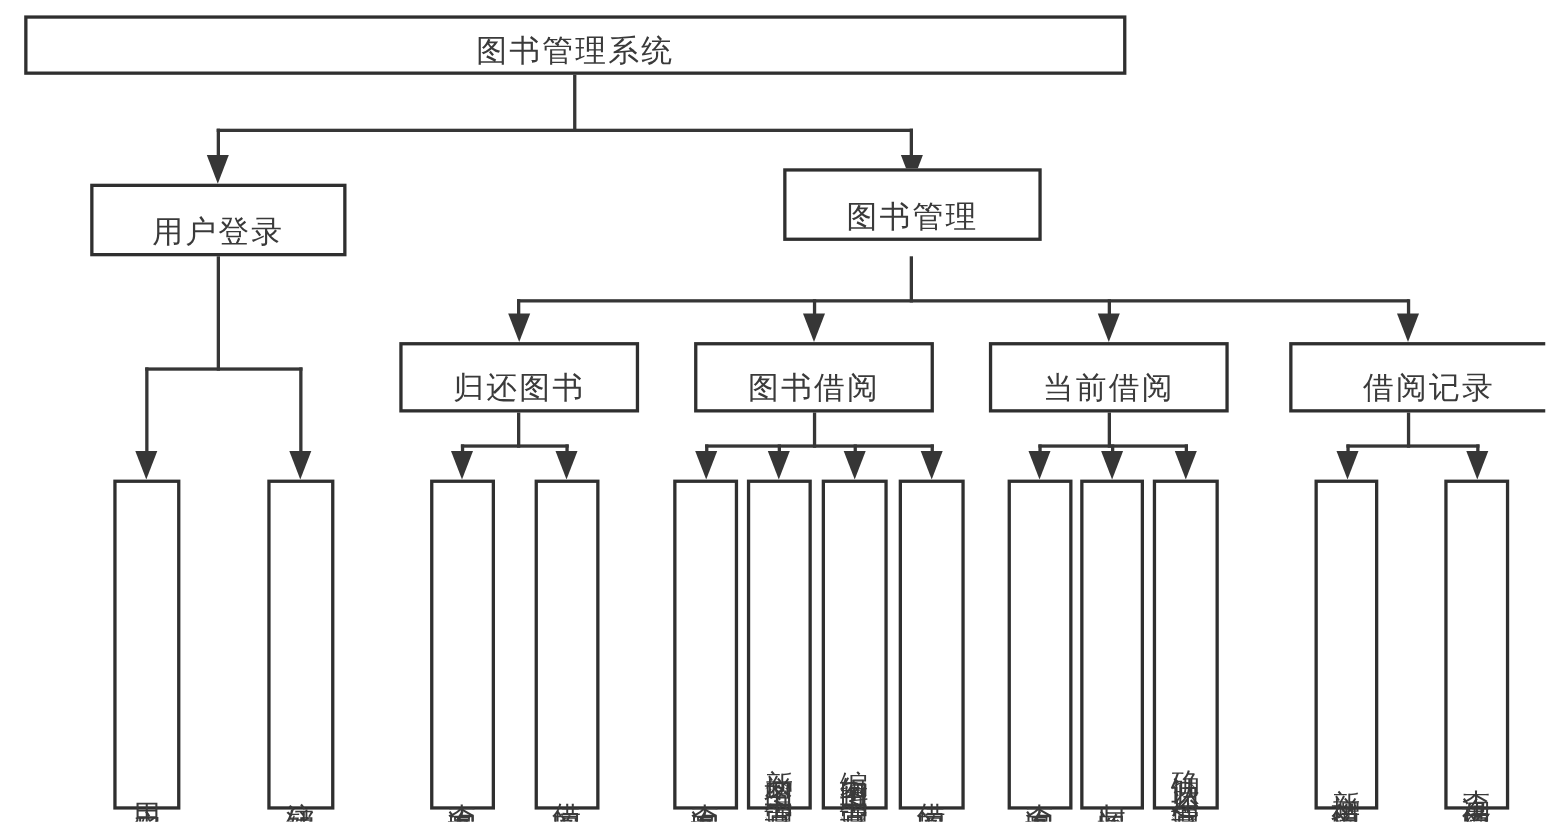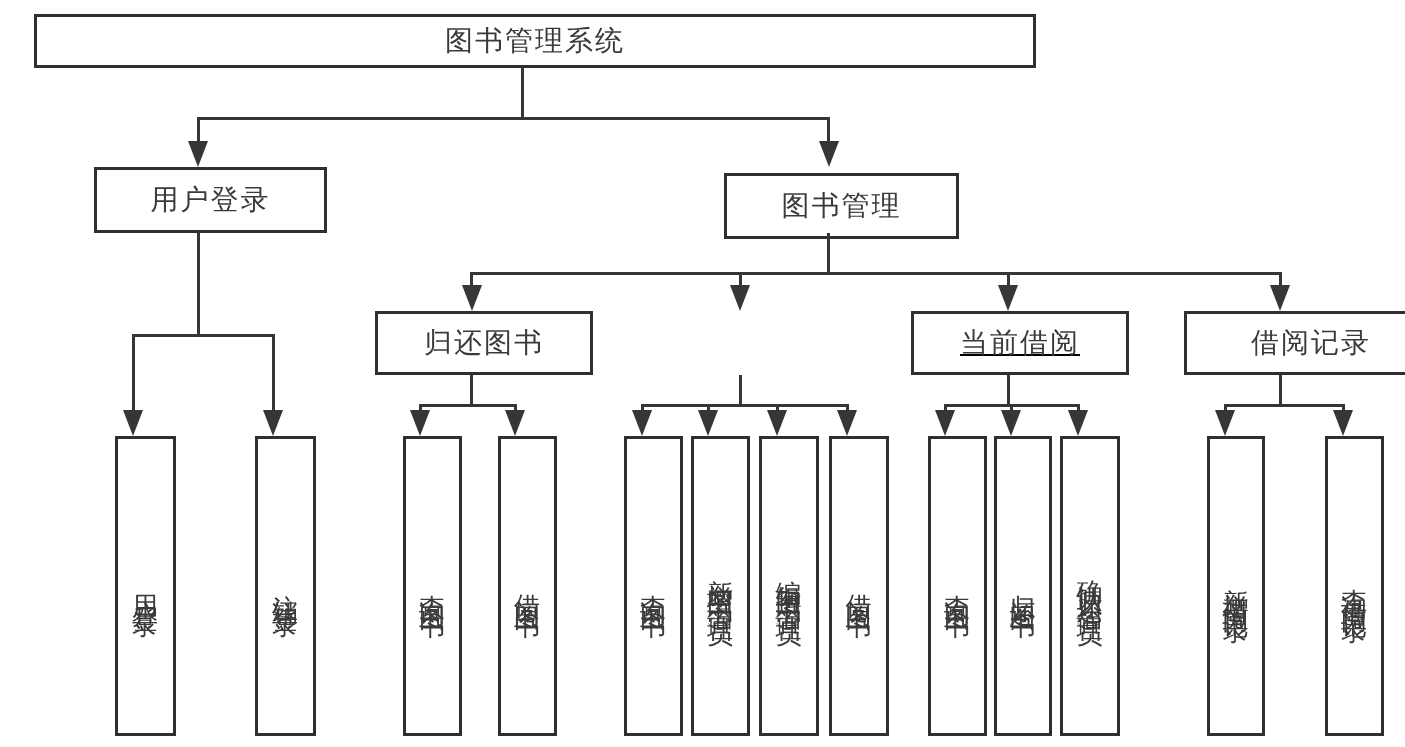--- a/index.html
+++ b/index.html
@@ -10,23 +10,22 @@
     background: #ffffff;
     font-family: "Liberation Sans", "DejaVu Sans", sans-serif;
     overflow: hidden;
   }
   .box {
     position: absolute;
     box-sizing: border-box;
     background: #ffffff;
     border: 3px solid #2f2f2f;
     display: flex;
-    align-items: center;
+    align-items: flex-end;
     justify-content: center;
-    margin-left: 12px;
   }
   .hlabel {
     font-size: 28px;
     color: #3a3a3a;
     letter-spacing: 2px;
     white-space: nowrap;
   }
   .vlabel {
     writing-mode: vertical-rl;
     font-size: 26px;
@@ -71,21 +70,21 @@
   <div class="vline" style="left:521px; top:68px; height:52px;"></div>
   <div class="hline" style="left:197px; top:117px; width:633px;"></div>
   <div class="vline" style="left:197px; top:117px; height:30px;"></div>
   <div class="arrow" style="left:188px; top:141px;"></div>
   <div class="vline" style="left:827px; top:117px; height:30px;"></div>
   <div class="arrow" style="left:819px; top:141px;"></div>
 
   <div class="box" style="left:82px; top:167px; width:233px; height:66px;">
     <span class="hlabel">用户登录</span>
   </div>
-  <div class="box" style="left:712px; top:173px; width:235px; height:66px;">
+  <div class="box" style="left:712px; top:153px; width:235px; height:66px;">
     <span class="hlabel">图书管理</span>
   </div>
 
   <div class="vline" style="left:197px; top:233px; height:104px;"></div>
   <div class="hline" style="left:132px; top:334px; width:143px;"></div>
   <div class="vline" style="left:132px; top:334px; height:82px;"></div>
   <div class="arrow" style="left:123px; top:410px;"></div>
   <div class="vline" style="left:272px; top:334px; height:82px;"></div>
   <div class="arrow" style="left:263px; top:410px;"></div>
 
@@ -96,21 +95,24 @@
   <div class="vline" style="left:739px; top:272px; height:19px;"></div>
   <div class="arrow" style="left:730px; top:285px;"></div>
   <div class="vline" style="left:1007px; top:272px; height:19px;"></div>
   <div class="arrow" style="left:998px; top:285px;"></div>
   <div class="vline" style="left:1279px; top:272px; height:19px;"></div>
   <div class="arrow" style="left:1270px; top:285px;"></div>
 
   <div class="box" style="left:363px; top:311px; width:218px; height:64px;">
     <span class="hlabel">归还图书</span>
   </div>
-  <div class="box" style="left:899px; top:311px; width:218px; height:64px;text-decoration:underline;">
+  <div class="box" style="left:631px; top:311px; width:218px; height:64px;">
+    <span class="hlabel">图书借阅</span>
+  </div>
+  <div class="box" style="left:899px; top:311px; width:218px; height:64px;">
     <span class="hlabel">当前借阅</span>
   </div>
   <div class="box" style="left:1172px; top:311px; width:254px; height:64px;">
     <span class="hlabel">借阅记录</span>
   </div>
 
   <div class="vline" style="left:470px; top:375px; height:32px;"></div>
   <div class="hline" style="left:419px; top:404px; width:98px;"></div>
   <div class="vline" style="left:419px; top:404px; height:12px;"></div>
   <div class="arrow" style="left:410px; top:410px;"></div>

